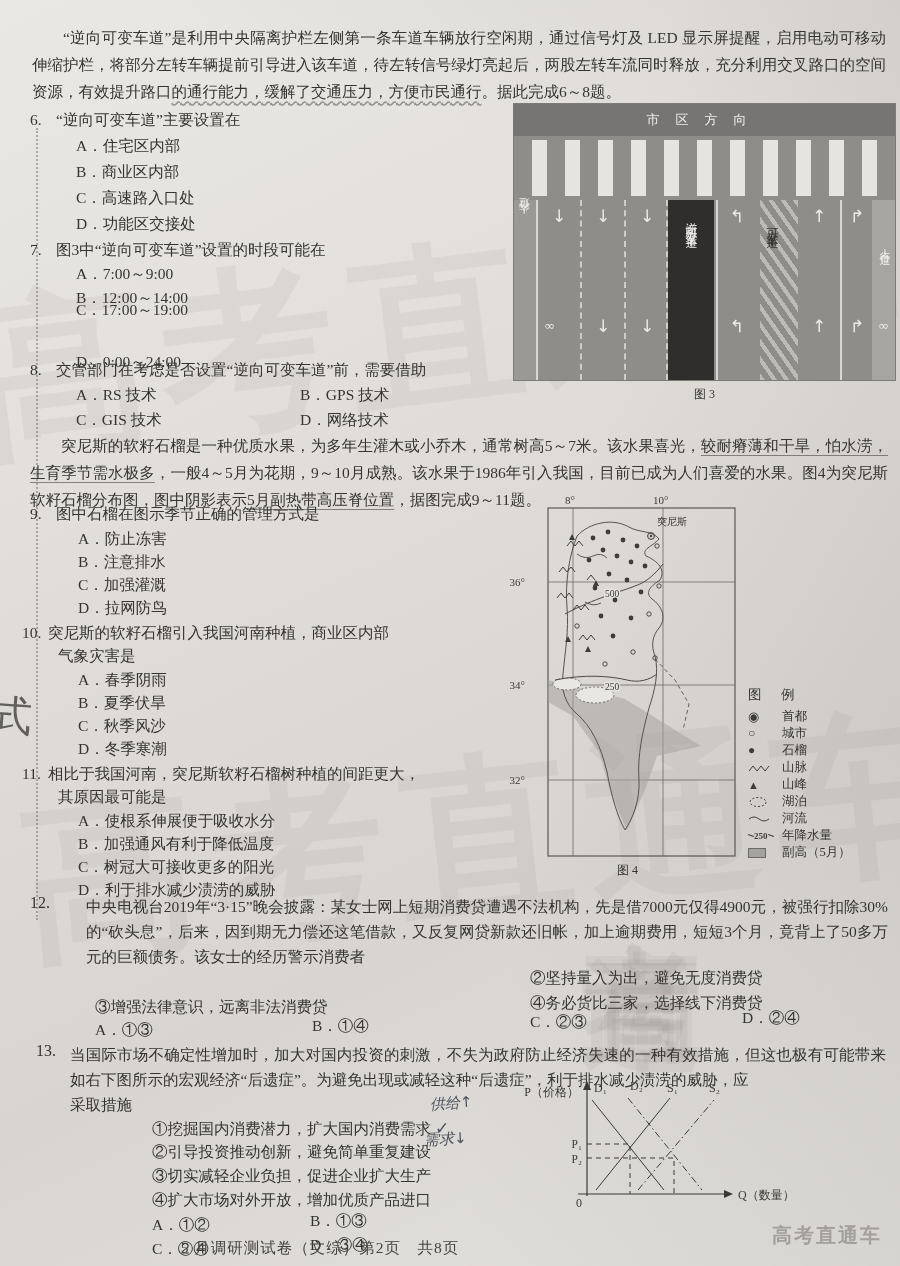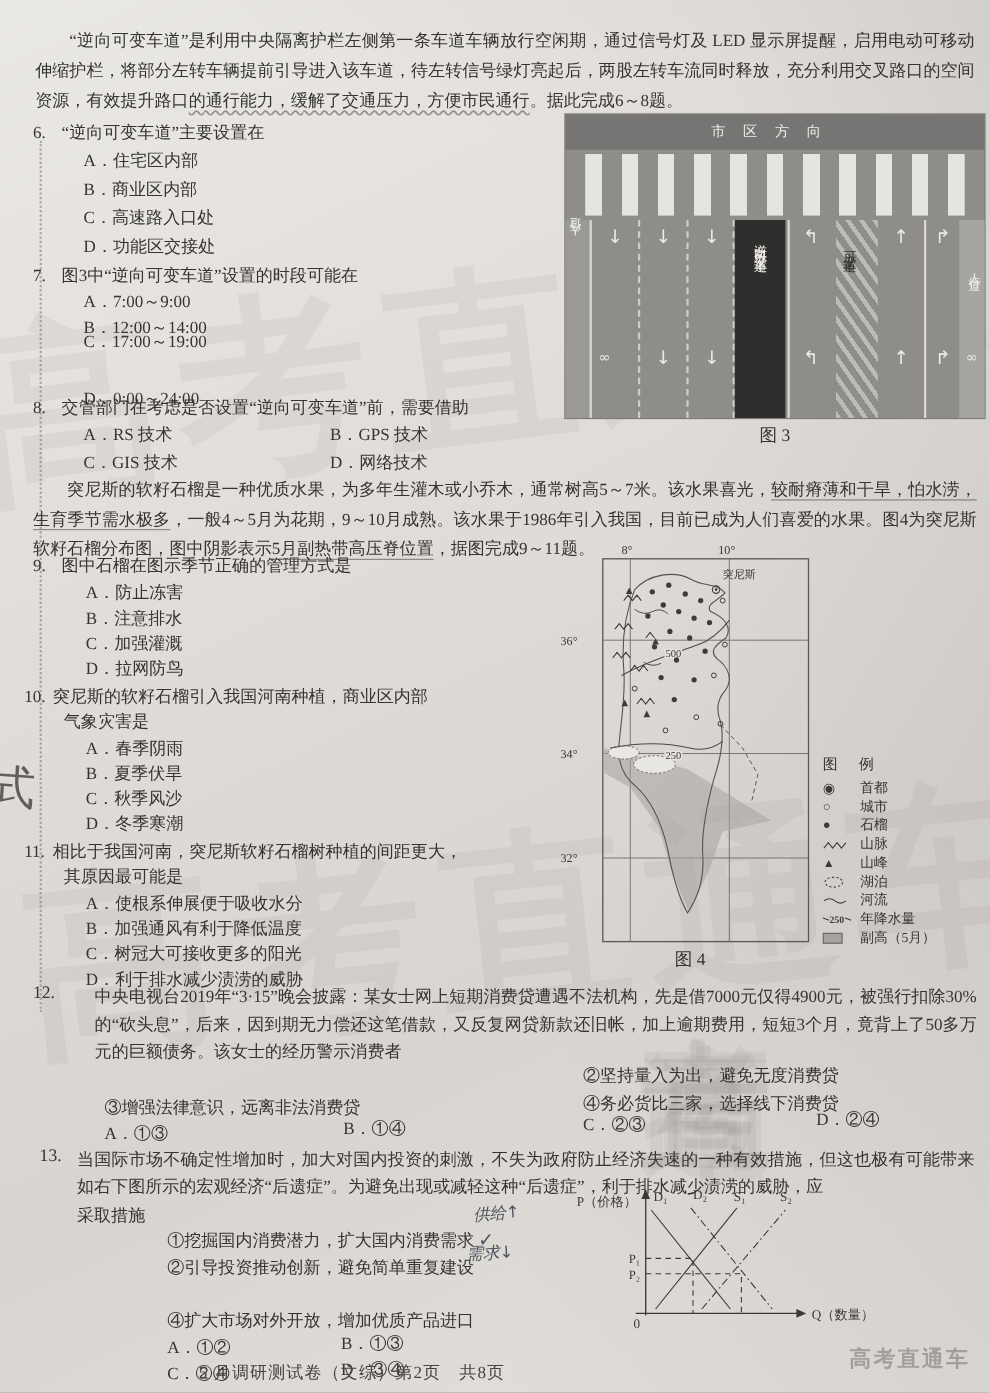--- a/index.html
+++ b/index.html
@@ -38,21 +38,21 @@
   .ll-solid  { border-left:2px solid #d9d7d3; }
   .ll-dash   { border-left:2px dashed #cfcdc9; }
   .f3-dark   { position:absolute; left:154px; width:46px; top:0; bottom:0; background:#2f2e2c; }
   .f3-hatch  { position:absolute; left:246px; width:38px; top:0; bottom:0;
       background:repeating-linear-gradient(55deg,#bdbbb7 0 4px,#8f8d8a 4px 10px); }
   .f3-walk-r { position:absolute; left:358px; right:0; top:0; bottom:0; background:#a7a5a1; }
   .f3-walk-l { position:absolute; left:0; width:22px; top:0; bottom:0; background:#9b9995; border-right:2px solid #d9d7d3; }
   .vtext { writing-mode:vertical-rl; text-orientation:upright; letter-spacing:3px; }
   .f3-lanetext { position:absolute; top:12px; left:50%; transform:translateX(-50%); font-size:12px; }
   .arrow { position:absolute; color:#eceae6; font-size:17px; font-family:"DejaVu Sans",sans-serif; }
-  .figcap { position:absolute; text-align:center; font-size:16px; }
+  .figcap { position:absolute; text-align:center; font-size:12px; }
 
   
   .fig4 { left:505px; top:494px; width:395px; height:400px; }
   .legend { position:absolute; left:243px; top:192px; width:150px; font-size:12.5px; }
   .lg-title { letter-spacing:8px; font-size:13.5px; margin-bottom:4px; }
   .lg-row { display:flex; align-items:center; height:17px; }
   .lg-ic { width:34px; display:inline-flex; align-items:center; justify-content:flex-start; color:#3d3c3a; font-size:10px; }
   .swatch { display:inline-block; width:16px; height:8px; background:#a5a3a0; border:1px solid #6b6966; }
   .iso-num { font-size:9px; font-style:normal; }
 
@@ -342,20 +342,21 @@
       <span class="qno" style="position:absolute; left:0; top:0;text-align:right;">13.</span>
       <span class="para" style="display:block; text-indent:0; line-height:25px; font-size:15.5px;">当国际市场不确定性增加时，加大对国内投资的刺激，不失为政府防止经济失速的一种有效措施，但这也极有可能带来如右下图所示的宏观经济“后遗症”。为避免出现或减轻这种“后遗症”，利于排水减少渍涝的威胁，应</span>
     </div>
   </div>
   <div class="abs stem" style="left:70px; top:1095px;">采取措施</div>
   <div class="abs opt" style="left:152px; top:1118px;">
     <span>①挖掘国内消费潜力，扩大国内消费需求</span>
     <span class="hand" style="font-size:17px;">✓</span>
   </div>
   <div class="abs opt" style="left:152px; top:1142px;">②引导投资推动创新，避免简单重复建设</div>
+  <div class="abs opt" style="left:152px; top:1166px;">③切实减轻企业负担，促进企业扩大生产</div>
   <div class="abs opt" style="left:152px; top:1190px;">④扩大市场对外开放，增加优质产品进口</div>
   <div class="abs opt" style="left:152px; top:1215px;">A．①②</div>
   <div class="abs opt" style="left:310px; top:1211px;">B．①③</div>
   <div class="abs opt" style="left:152px; top:1239px;">C．②④</div>
   <div class="abs opt" style="left:310px; top:1235px;">D．③④</div>
 
   <div class="abs hand" style="left:430px; top:1094px; font-size:15px; transform:rotate(-4deg);">供给↑</div>
   <div class="abs hand" style="left:424px; top:1130px; font-size:15px; transform:rotate(-3deg);">需求↓</div>
 
   <svg class="abs econ" width="330" height="135" viewBox="0 0 330 135">

